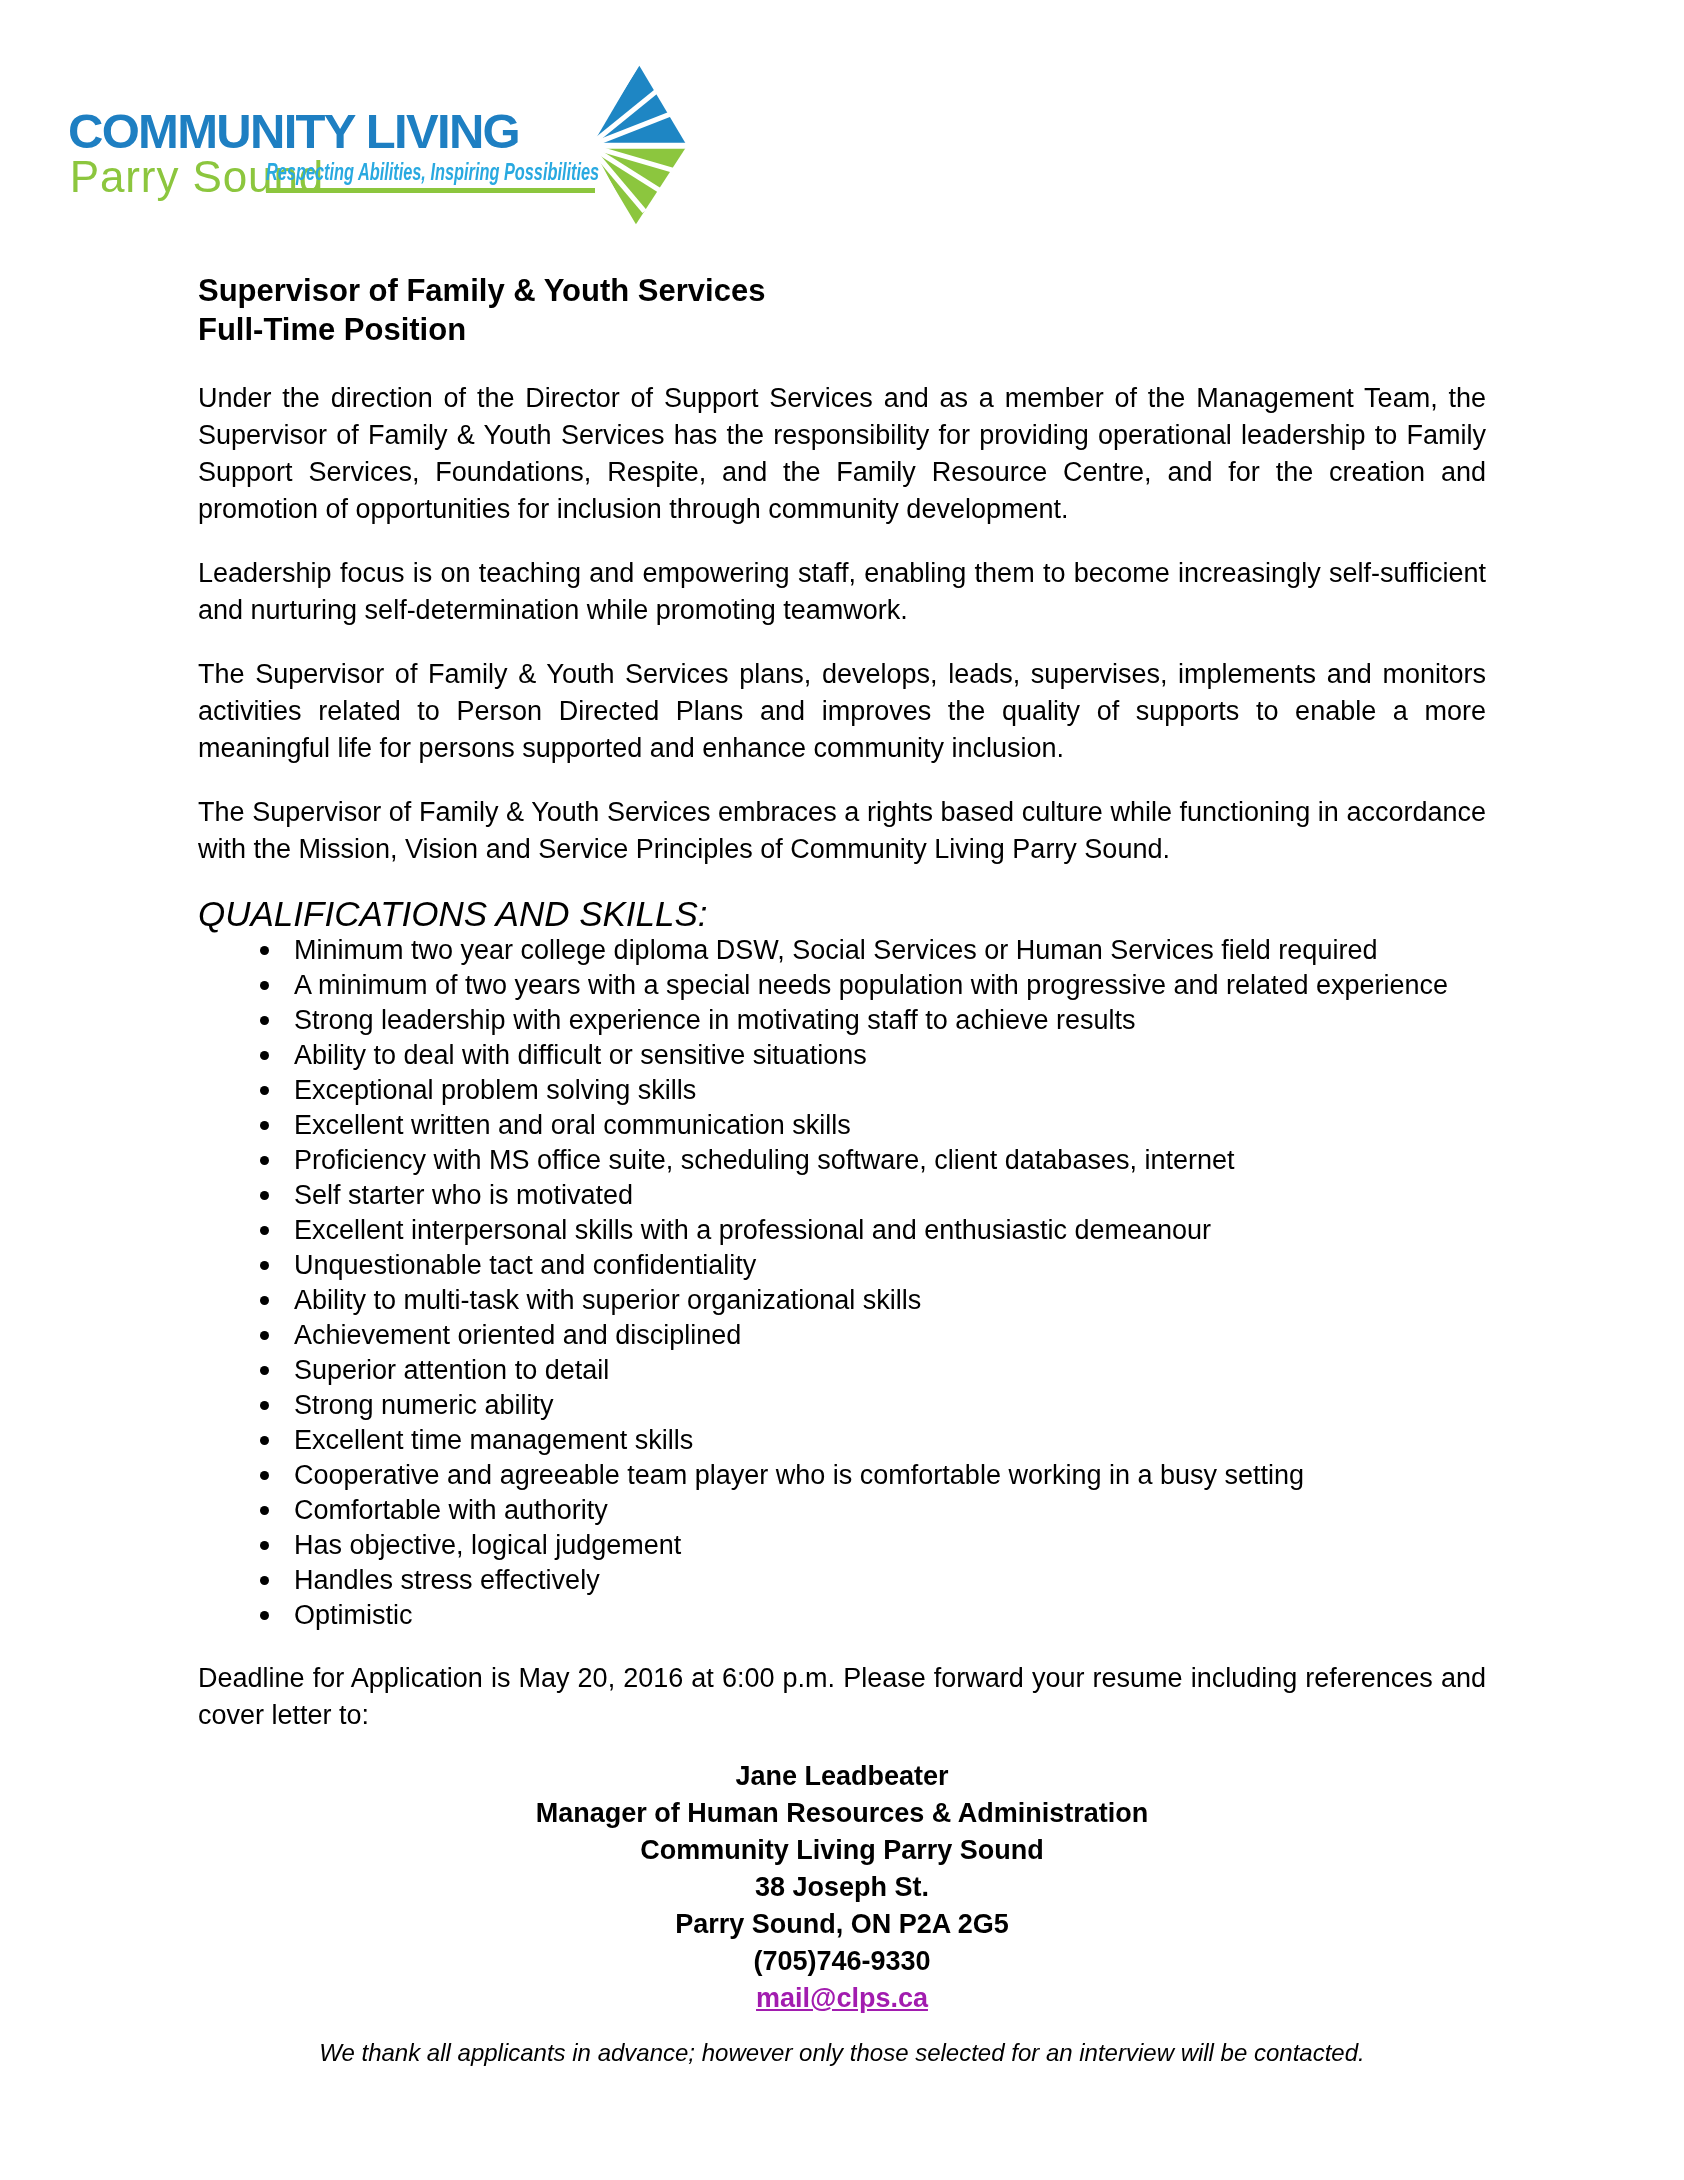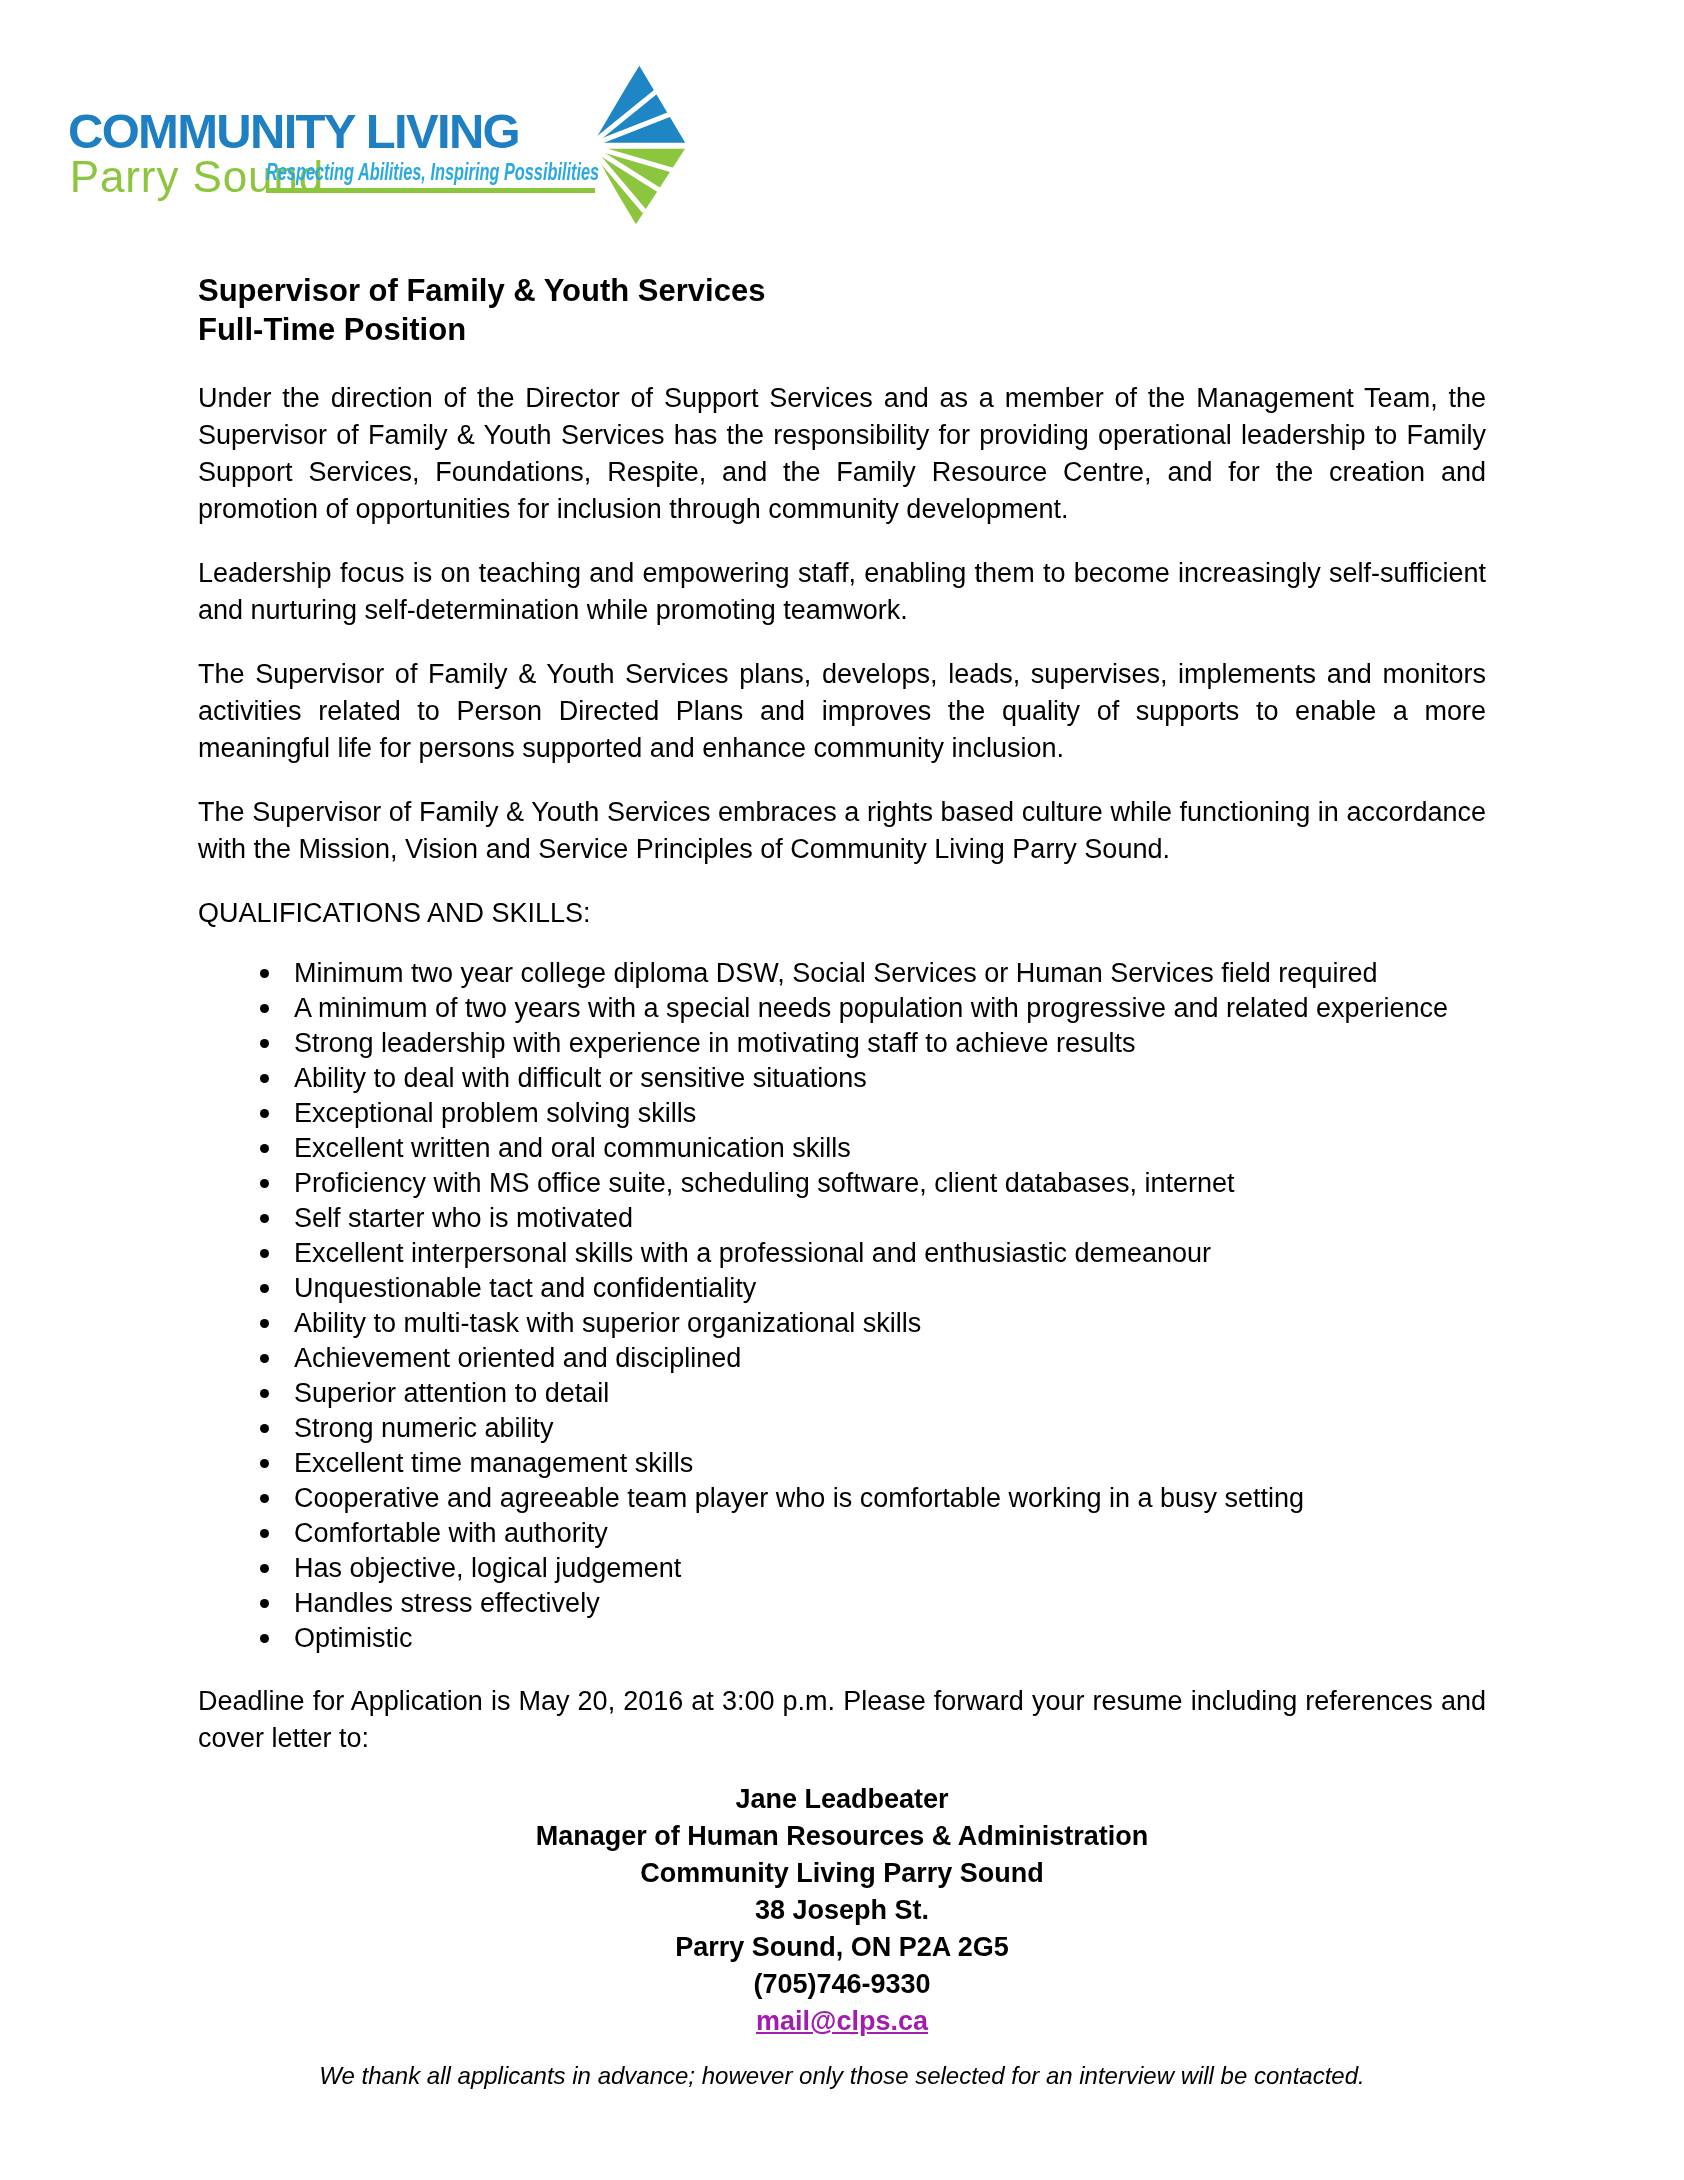--- a/index.html
+++ b/index.html
@@ -38,21 +38,21 @@
   }
   .logo-mark { position: absolute; left: 520px; top: 12.8px; }
 
   
   .content { position: absolute; left: 198px; top: 271px; width: 1288px; }
 
   .doc-title { font-weight: 700; font-size: 31px; line-height: 39px; margin-bottom: 31px; }
 
   .para { font-size: 27px; line-height: 37px; text-align: justify; margin-bottom: 27px; }
 
-  .quals-heading { font-size: 27px; line-height: 37px; margin-bottom: 24px; }
+  .quals-heading { font-size: 35px; line-height: 37px; margin-bottom: 1px; font-style: italic; }
 
   ul.quals { list-style: none; margin: 0 0 27px 53px; padding: 0; }
   ul.quals li {
     position: relative; padding-left: 43px;
     font-size: 27px; line-height: 35px; text-align: justify;
   }
   ul.quals li::before {
     content: ""; position: absolute; left: 8.5px; top: 12.8px;
     width: 9.4px; height: 9.4px; border-radius: 50%; background: #000;
   }
@@ -123,21 +123,21 @@
       <li>Superior attention to detail</li>
       <li>Strong numeric ability</li>
       <li>Excellent time management skills</li>
       <li>Cooperative and agreeable team player who is comfortable working in a busy setting</li>
       <li>Comfortable with authority</li>
       <li>Has objective, logical judgement</li>
       <li>Handles stress effectively</li>
       <li>Optimistic</li>
     </ul>
 
-    <p class="deadline">Deadline for Application is May 20, 2016 at 3:00 p.m.  Please forward your resume including references and cover letter to:</p>
+    <p class="deadline">Deadline for Application is May 20, 2016 at 6:00 p.m.  Please forward your resume including references and cover letter to:</p>
 
     <div class="contact">
       <div>Jane Leadbeater</div>
       <div>Manager of Human Resources &amp; Administration</div>
       <div>Community Living Parry Sound</div>
       <div>38 Joseph St.</div>
       <div>Parry Sound, ON P2A 2G5</div>
       <div>(705)746-9330</div>
       <div>
         <a href="#" class="email-link">mail@clps.ca</a>

